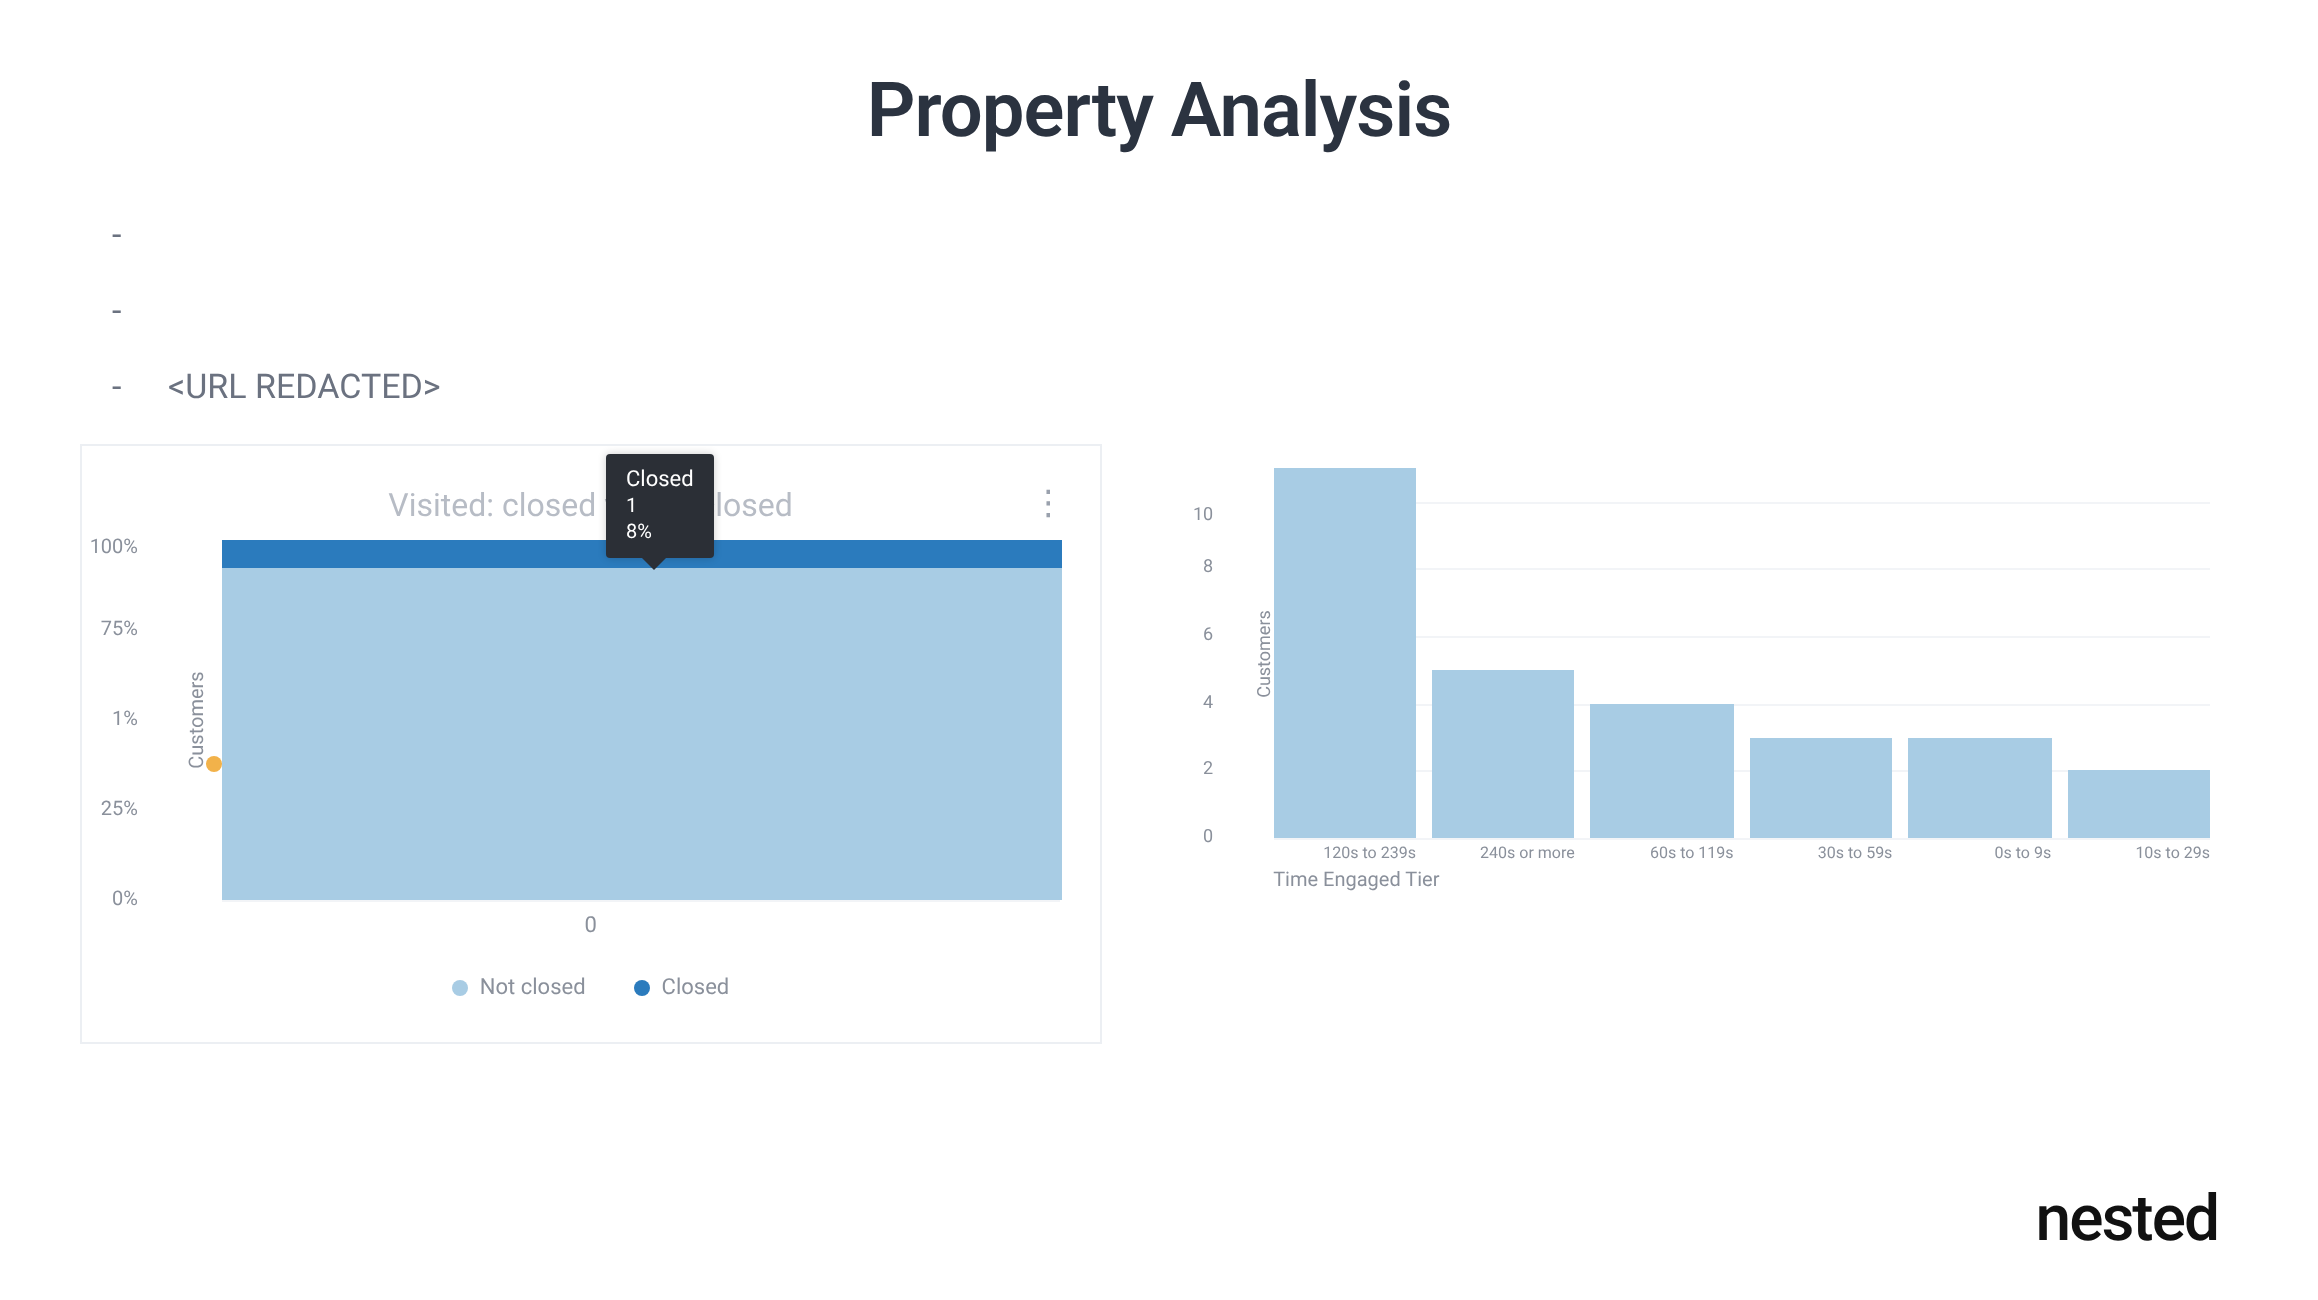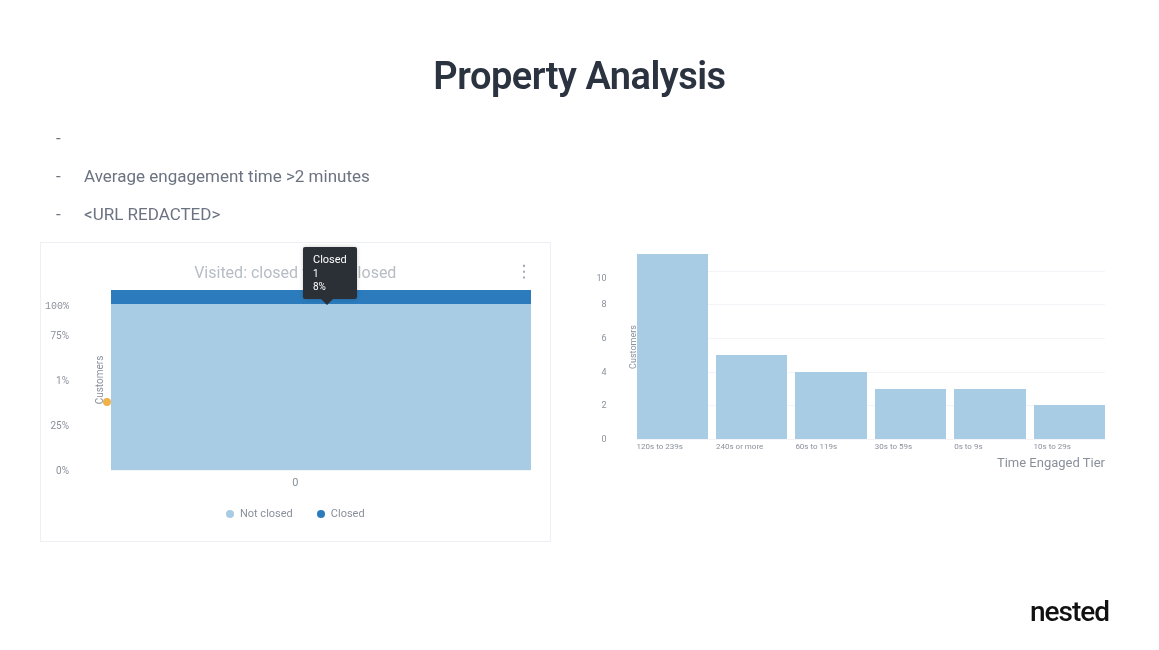--- a/index.html
+++ b/index.html
@@ -10,21 +10,21 @@
     font-family: -apple-system, BlinkMacSystemFont, "Segoe UI", Roboto, sans-serif;
     color: #2b3340;
     position: relative;
     overflow: hidden;
   }
   .title {
     text-align: center;
     font-size: 38px;
     font-weight: 600;
     color: #2b3340;
-    margin-top: 54px;
+    margin-top: 34px;
     letter-spacing: -0.5px;
   }
   .bullets {
     margin: 30px 0 0 56px;
     font-size: 17px;
     color: #6b7280;
   }
   .bullets .row {
     display: flex;
     align-items: flex-start;
@@ -205,51 +205,50 @@
     background: #a8cce4;
   }
   .c2-xticks {
     display: flex;
     margin-left: 42px;
     gap: 8px;
     font-size: 8px;
     color: #8a909b;
     margin-top: 3px;
   }
-  .c2-xtick { flex: 1; text-align: left; }
+  .c2-xtick { flex: 1; text-align: right; }
   .c2-xlabel {
-    text-align: right;
-    font-size: 13px;
+    text-align: left;
+    font-size: 10px;
     color: #8a909b;
     margin-top: 4px;
     margin-left: 42px;
   }
 
   .brand {
     position: absolute;
     right: 50px;
     bottom: 22px;
-    font-size: 28px;
+    font-size: 32px;
     font-weight: 500;
     color: #111;
     letter-spacing: -1px;
   }
 </style>
 </head>
 <body>
 
 <h1 class="title">Property Analysis</h1>
 
 <div class="bullets">
   <div class="row">
     <span class="dash">-</span>
   </div>
   <div class="row">
     <span class="dash">-</span>
-    <span>Average engagement time &gt;2 minutes</span>
   </div>
   <div class="row">
     <span class="dash">-</span>
     <span>&lt;URL REDACTED&gt;</span>
   </div>
 </div>
 
 <div class="charts">
 
   <div class="chart-card chart1">
@@ -261,21 +260,21 @@
       <div class="small">8%</div>
     </div>
     <div class="c1-plot">
       <div class="c1-ydot"></div>
       <div class="c1-ylabel">Customers</div>
       <div class="c1-yaxis" id="c1-yaxis">
           <div class="c1-ytick" style="top: 180px;">0%</div>
           <div class="c1-ytick" style="top: 135px;">25%</div>
           <div class="c1-ytick" style="top: 90px;">1%</div>
           <div class="c1-ytick" style="top: 45px;">75%</div>
-          <div class="c1-ytick" style="top: 16px; font-family: Liberation Mono, monospace;">100%</div>
+          <div class="c1-ytick" style="top: 4px;">100%</div>
         </div>
       <div id="c1-grid">
           <div class="c1-gridline" style="top: 180px;"></div>
           <div class="c1-gridline" style="top: 135px;"></div>
           <div class="c1-gridline" style="top: 90px;"></div>
           <div class="c1-gridline" style="top: 45px;"></div>
           <div class="c1-gridline" style="top: 0px;"></div>
         </div>
       <div id="c1-stack" class="c1-stack" style="left: 0px; width: 420px;">
           <div class="c1-closed" style="height: 14.4px;"></div>

